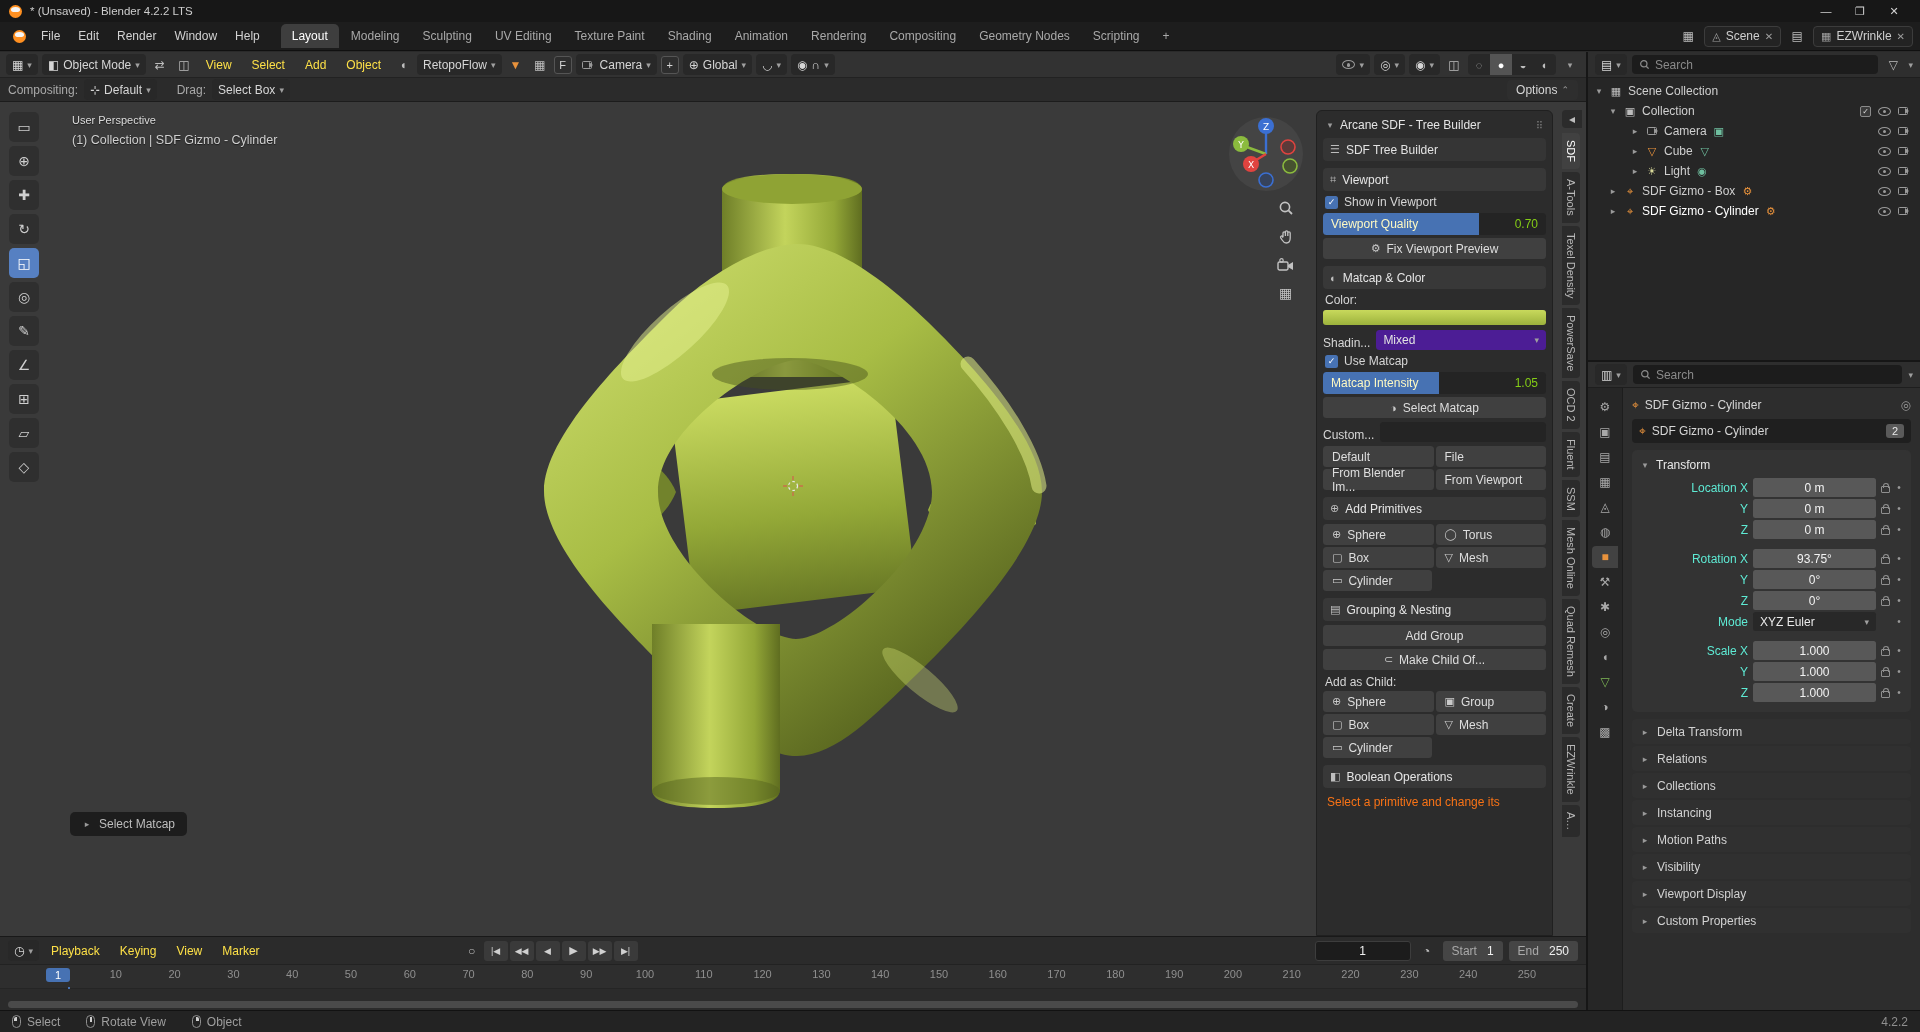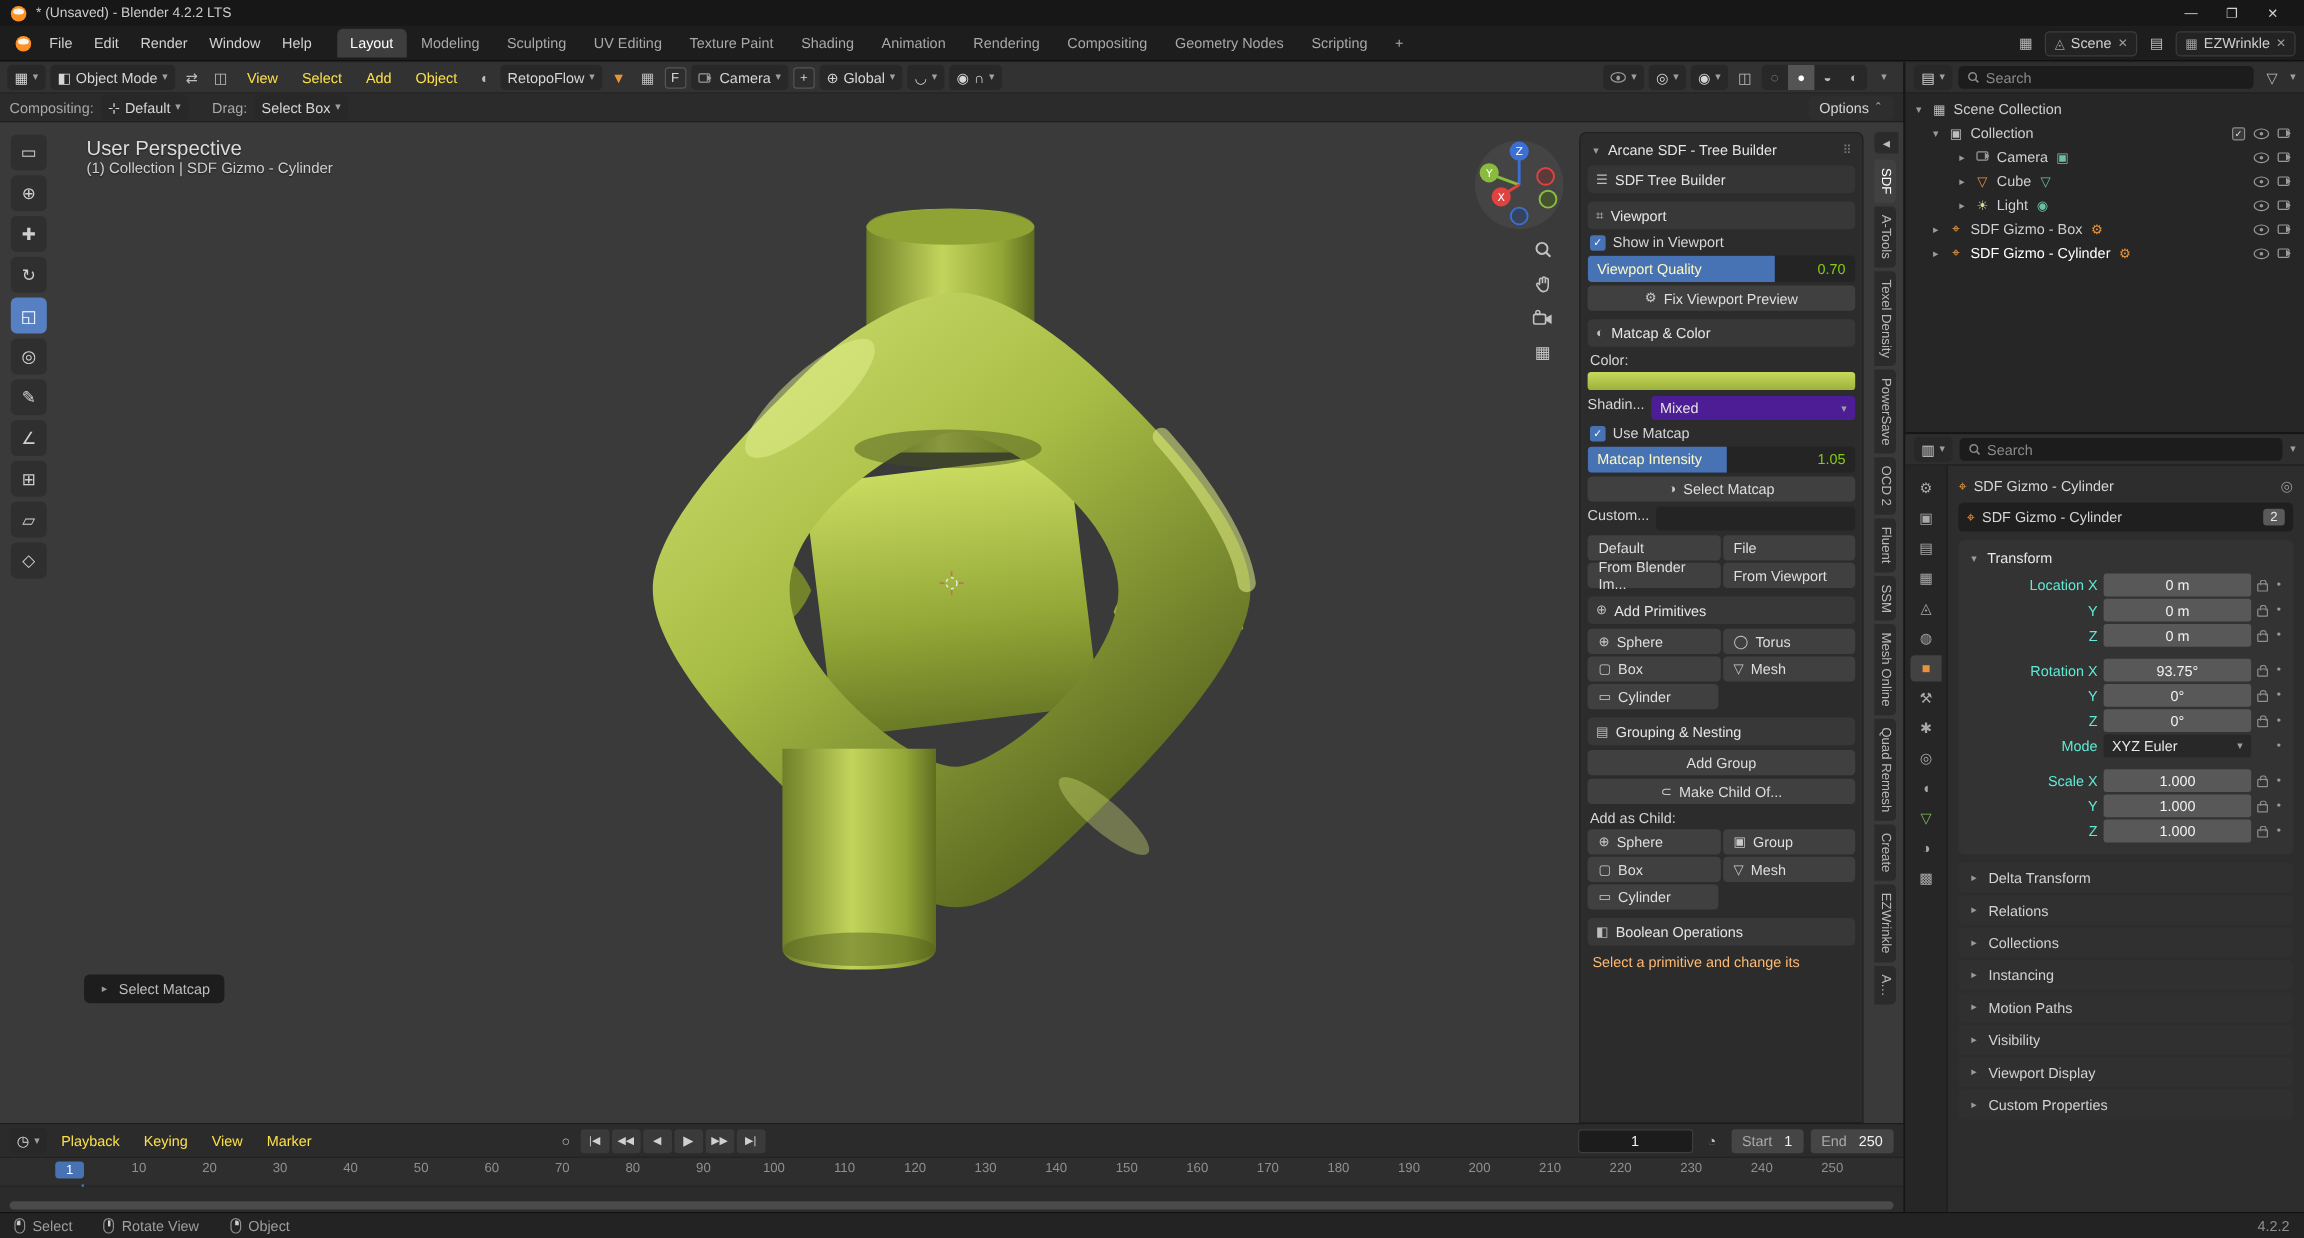--- a/index.html
+++ b/index.html
@@ -46,21 +46,21 @@
   .fbox{width:18px;height:18px;border:1px solid #555;border-radius:3px;display:flex;align-items:center;justify-content:center;font-size:11px;color:#d6d6d6;background:#2e2e2e}
   .vh-right{margin-left:auto;display:flex;align-items:center;gap:4px}
   .shade-group{display:flex;background:#282828;border-radius:4px;overflow:hidden}
   .shade-group span{width:22px;height:21px;display:flex;align-items:center;justify-content:center;color:#bdbdbd;font-size:11px}
   .shade-group span.active{background:#545454;color:#fff}
   .lbl{color:#a9a9a9}
   .options-btn{margin-left:auto;display:flex;align-items:center;gap:4px;background:#2e2e2e;border-radius:4px;padding:3px 9px;color:#d6d6d6}
 
   
   .viewport{flex:1;position:relative;background:#3a3a3a;overflow:hidden}
-  .vp-text1{position:absolute;left:72px;top:12px;color:#dcdcdc;font-size:17px;text-shadow:0 1px 1px #0008}
+  .vp-text1{position:absolute;left:72px;top:12px;color:#dcdcdc;font-size:11px;text-shadow:0 1px 1px #0008}
   .vp-text2{position:absolute;left:72px;top:31px;color:#cfcfcf;font-size:12.5px;text-shadow:0 1px 1px #0008}
   .vp-toolbar{position:absolute;left:9px;top:10px;display:flex;flex-direction:column;gap:4px}
   .vp-tool{width:30px;height:30px;background:#2d2d2dcc;border-radius:5px;display:flex;align-items:center;justify-content:center;color:#cfcfcf;font-size:14px}
   .vp-tool.active{background:#5680c2;color:#fff}
   .nav-icons{position:absolute;right:292px;top:98px;display:flex;flex-direction:column;gap:13px;align-items:center}
   .nav-icons span{color:#c2c2c2;font-size:14px}
   .lastop{position:absolute;left:70px;bottom:100px;background:#191919d9;border-radius:5px;padding:5px 12px;color:#bdbdbd;display:flex;gap:7px;align-items:center}
 
   
   .gizmo{position:absolute;right:280px;top:12px}
@@ -75,25 +75,25 @@
   .chk{display:flex;align-items:center;gap:6px;margin:4px 2px}
   .chk .box{width:13px;height:13px;background:var(--blue);border-radius:2.5px;display:flex;align-items:center;justify-content:center;color:#fff;font-size:9px}
   .slider{position:relative;height:22px;background:#242424;border-radius:3.5px;margin:3px 0;overflow:hidden;display:flex;align-items:center}
   .slider .fill{position:absolute;left:0;top:0;bottom:0;background:var(--blue)}
   .slider .s-lbl{position:relative;margin-left:8px;color:#fef9c3;z-index:1}
   .slider .s-val{position:relative;margin-left:auto;margin-right:8px;color:#84cc16;z-index:1}
   .btn{background:#404040;border-radius:3.5px;height:21px;display:flex;align-items:center;justify-content:center;gap:6px;color:#dedede;margin:3px 0;padding:0 6px}
   .btnrow{display:flex;gap:2px;margin:2px 0}
   .btnrow .btn{flex:1;margin:0;justify-content:flex-start;padding-left:9px}
   .swatch{height:15px;border-radius:3px;background:linear-gradient(180deg,#c8d95c,#9cb23c);margin:3px 0 5px}
-  .prow{display:flex;align-items:flex-start;gap:6px;margin:4px 0}
+  .prow{display:flex;align-items:flex-end;gap:6px;margin:4px 0}
   .pfield{flex:1;background:#242424;border-radius:3.5px;height:20px;display:flex;align-items:center;padding:0 7px;color:#cfcfcf}
   .pdrop{flex:1;background:#4c1d95;border-radius:3.5px;height:20px;display:flex;align-items:center;padding:0 7px;color:#e2e2e2}
   .pdrop .dd-arrow{margin-left:auto}
-  .np-hint{color:#fdba74;padding:3px 4px}
+  .np-hint{color:#f97316;padding:3px 4px}
   .b-ico{color:#c9c9c9;font-size:11px}
 
   
   .tabstrip{position:absolute;right:0;top:8px;bottom:0;width:24px;display:flex;flex-direction:column;gap:3px;align-items:flex-start}
   .tab-collapse{width:20px;height:18px;display:flex;align-items:center;justify-content:center;color:#bdbdbd;background:#2b2b2b;border-radius:4px 0 0 4px;margin-bottom:2px}
   .vtab{writing-mode:vertical-rl;background:#2b2b2b;color:#b9b9b9;border-radius:0 4px 4px 0;padding:7px 3px;font-size:11px;transform:rotate(0deg)}
   .vtab.active{background:#414141;color:#fff}
 
   
   .timeline{height:74px;background:#2b2b2b;border-top:1px solid #191919;display:flex;flex-direction:column;position:relative}

